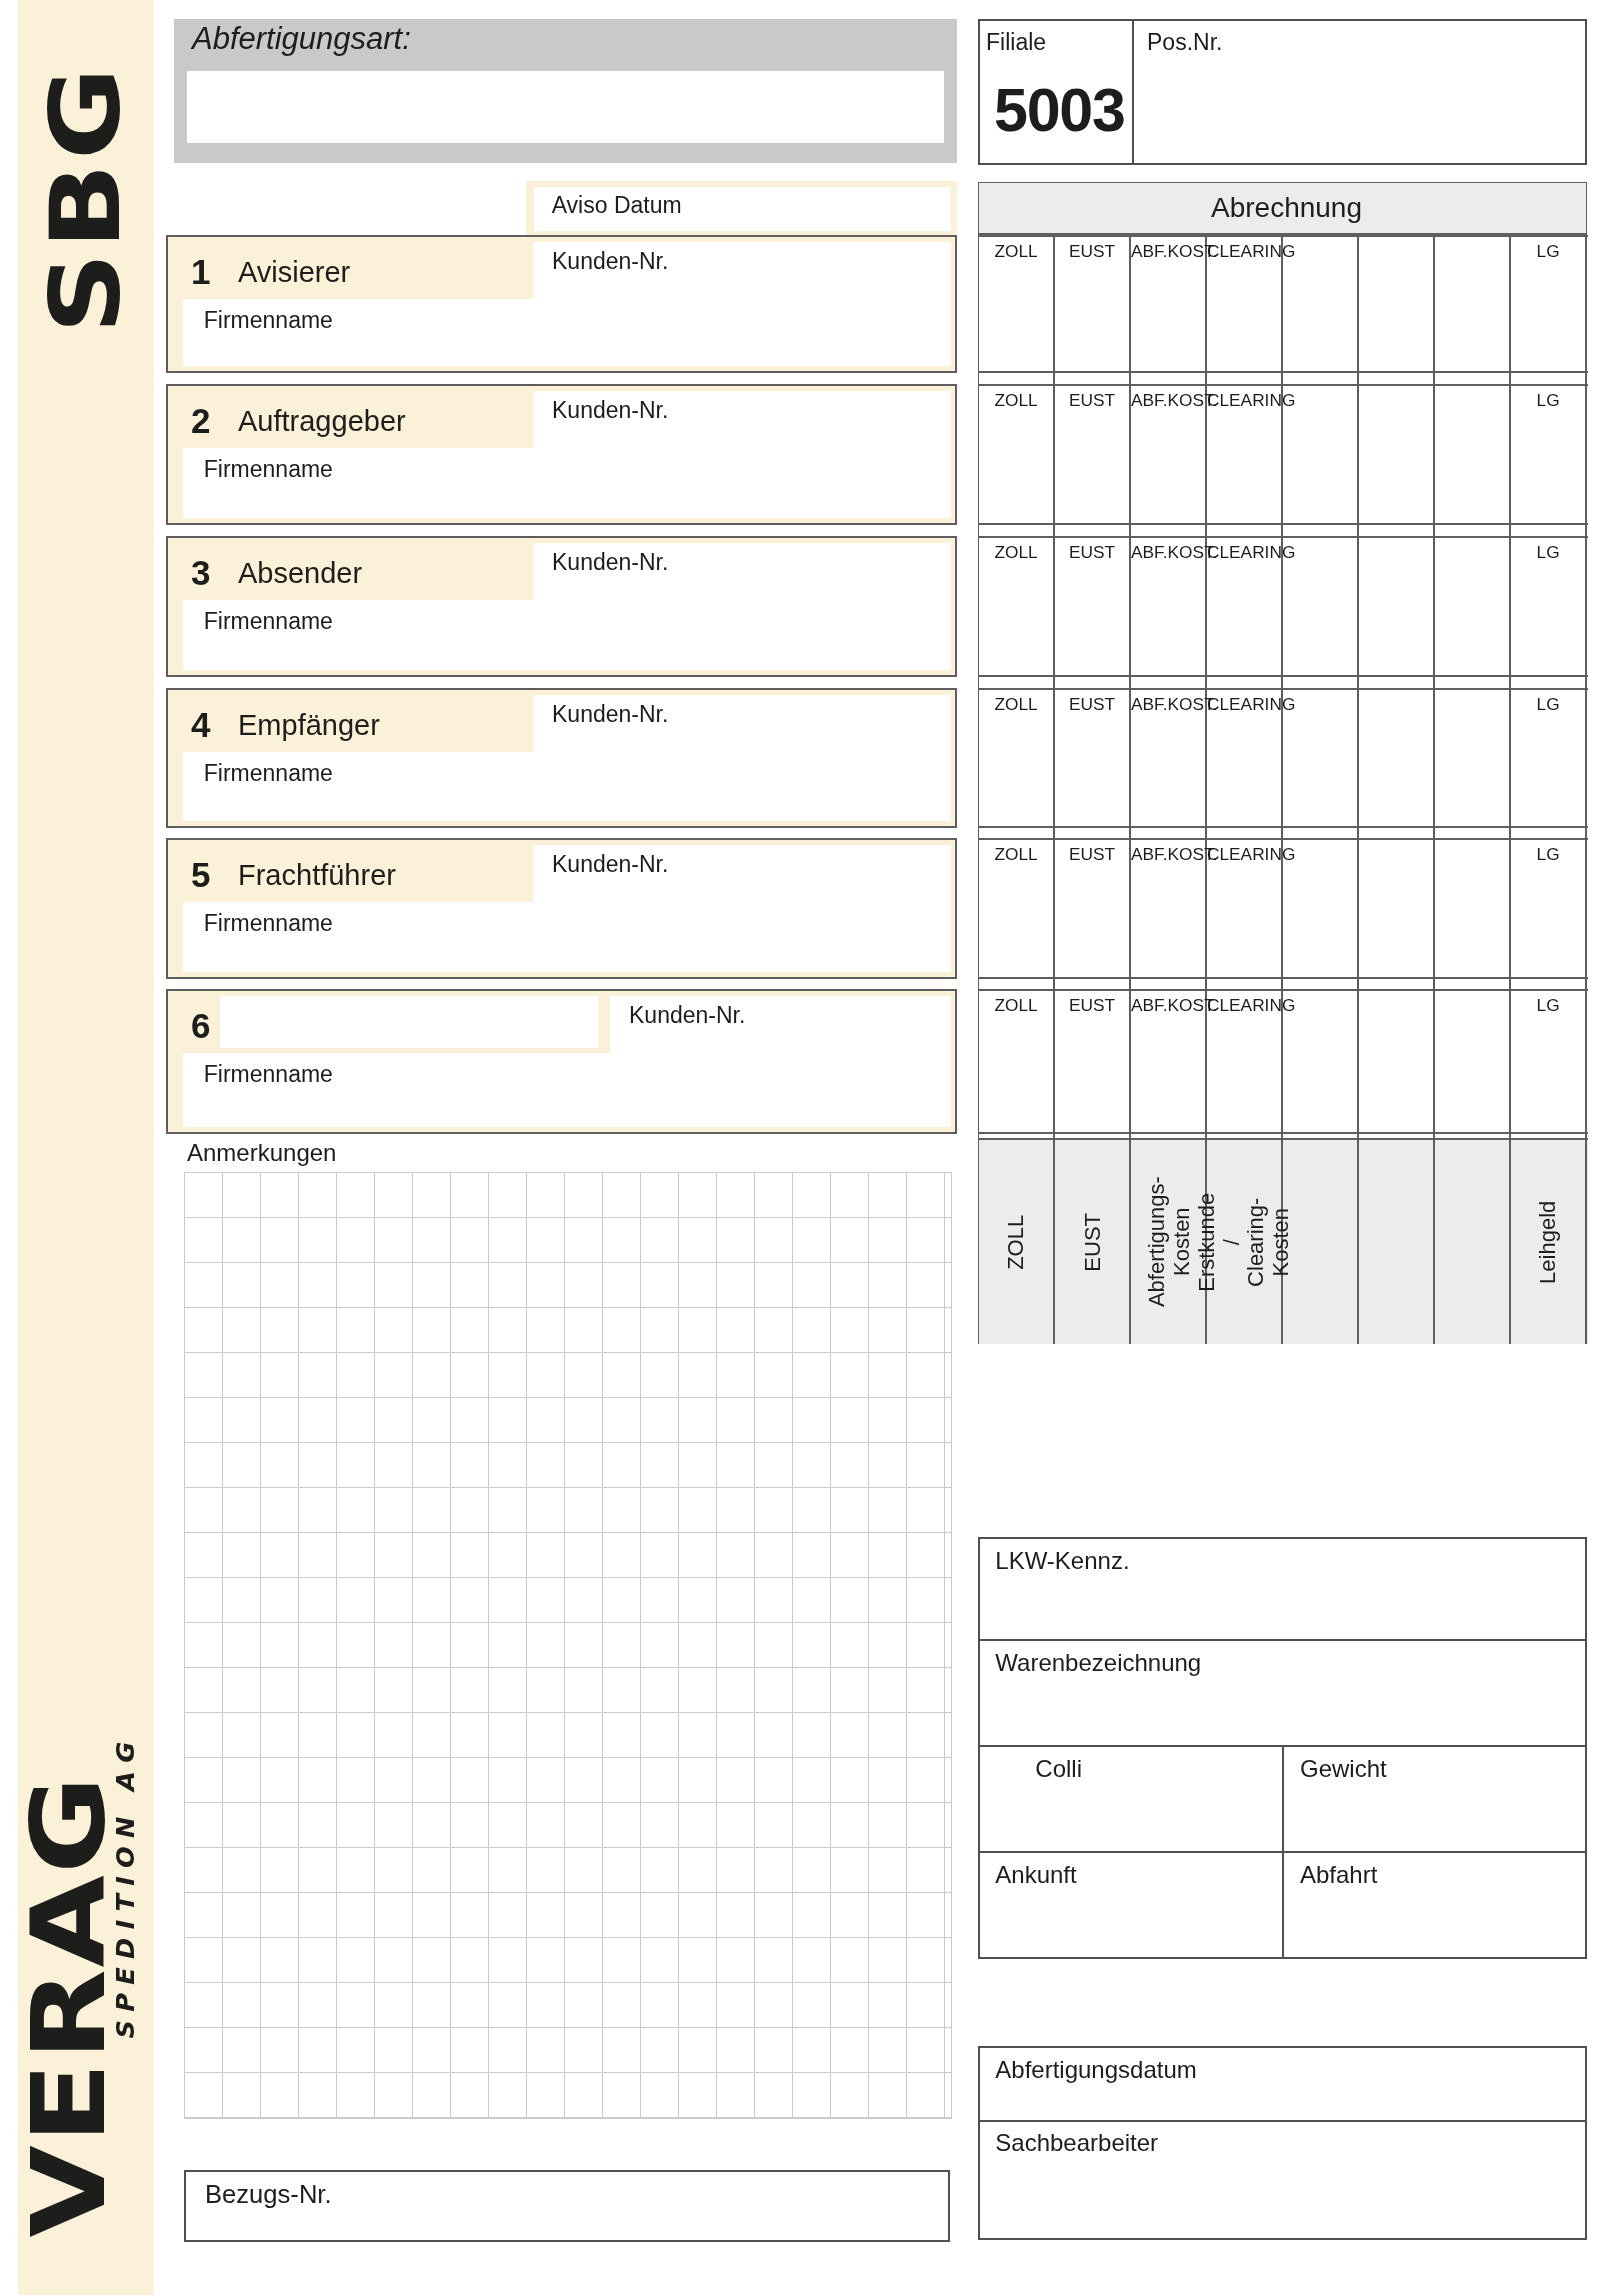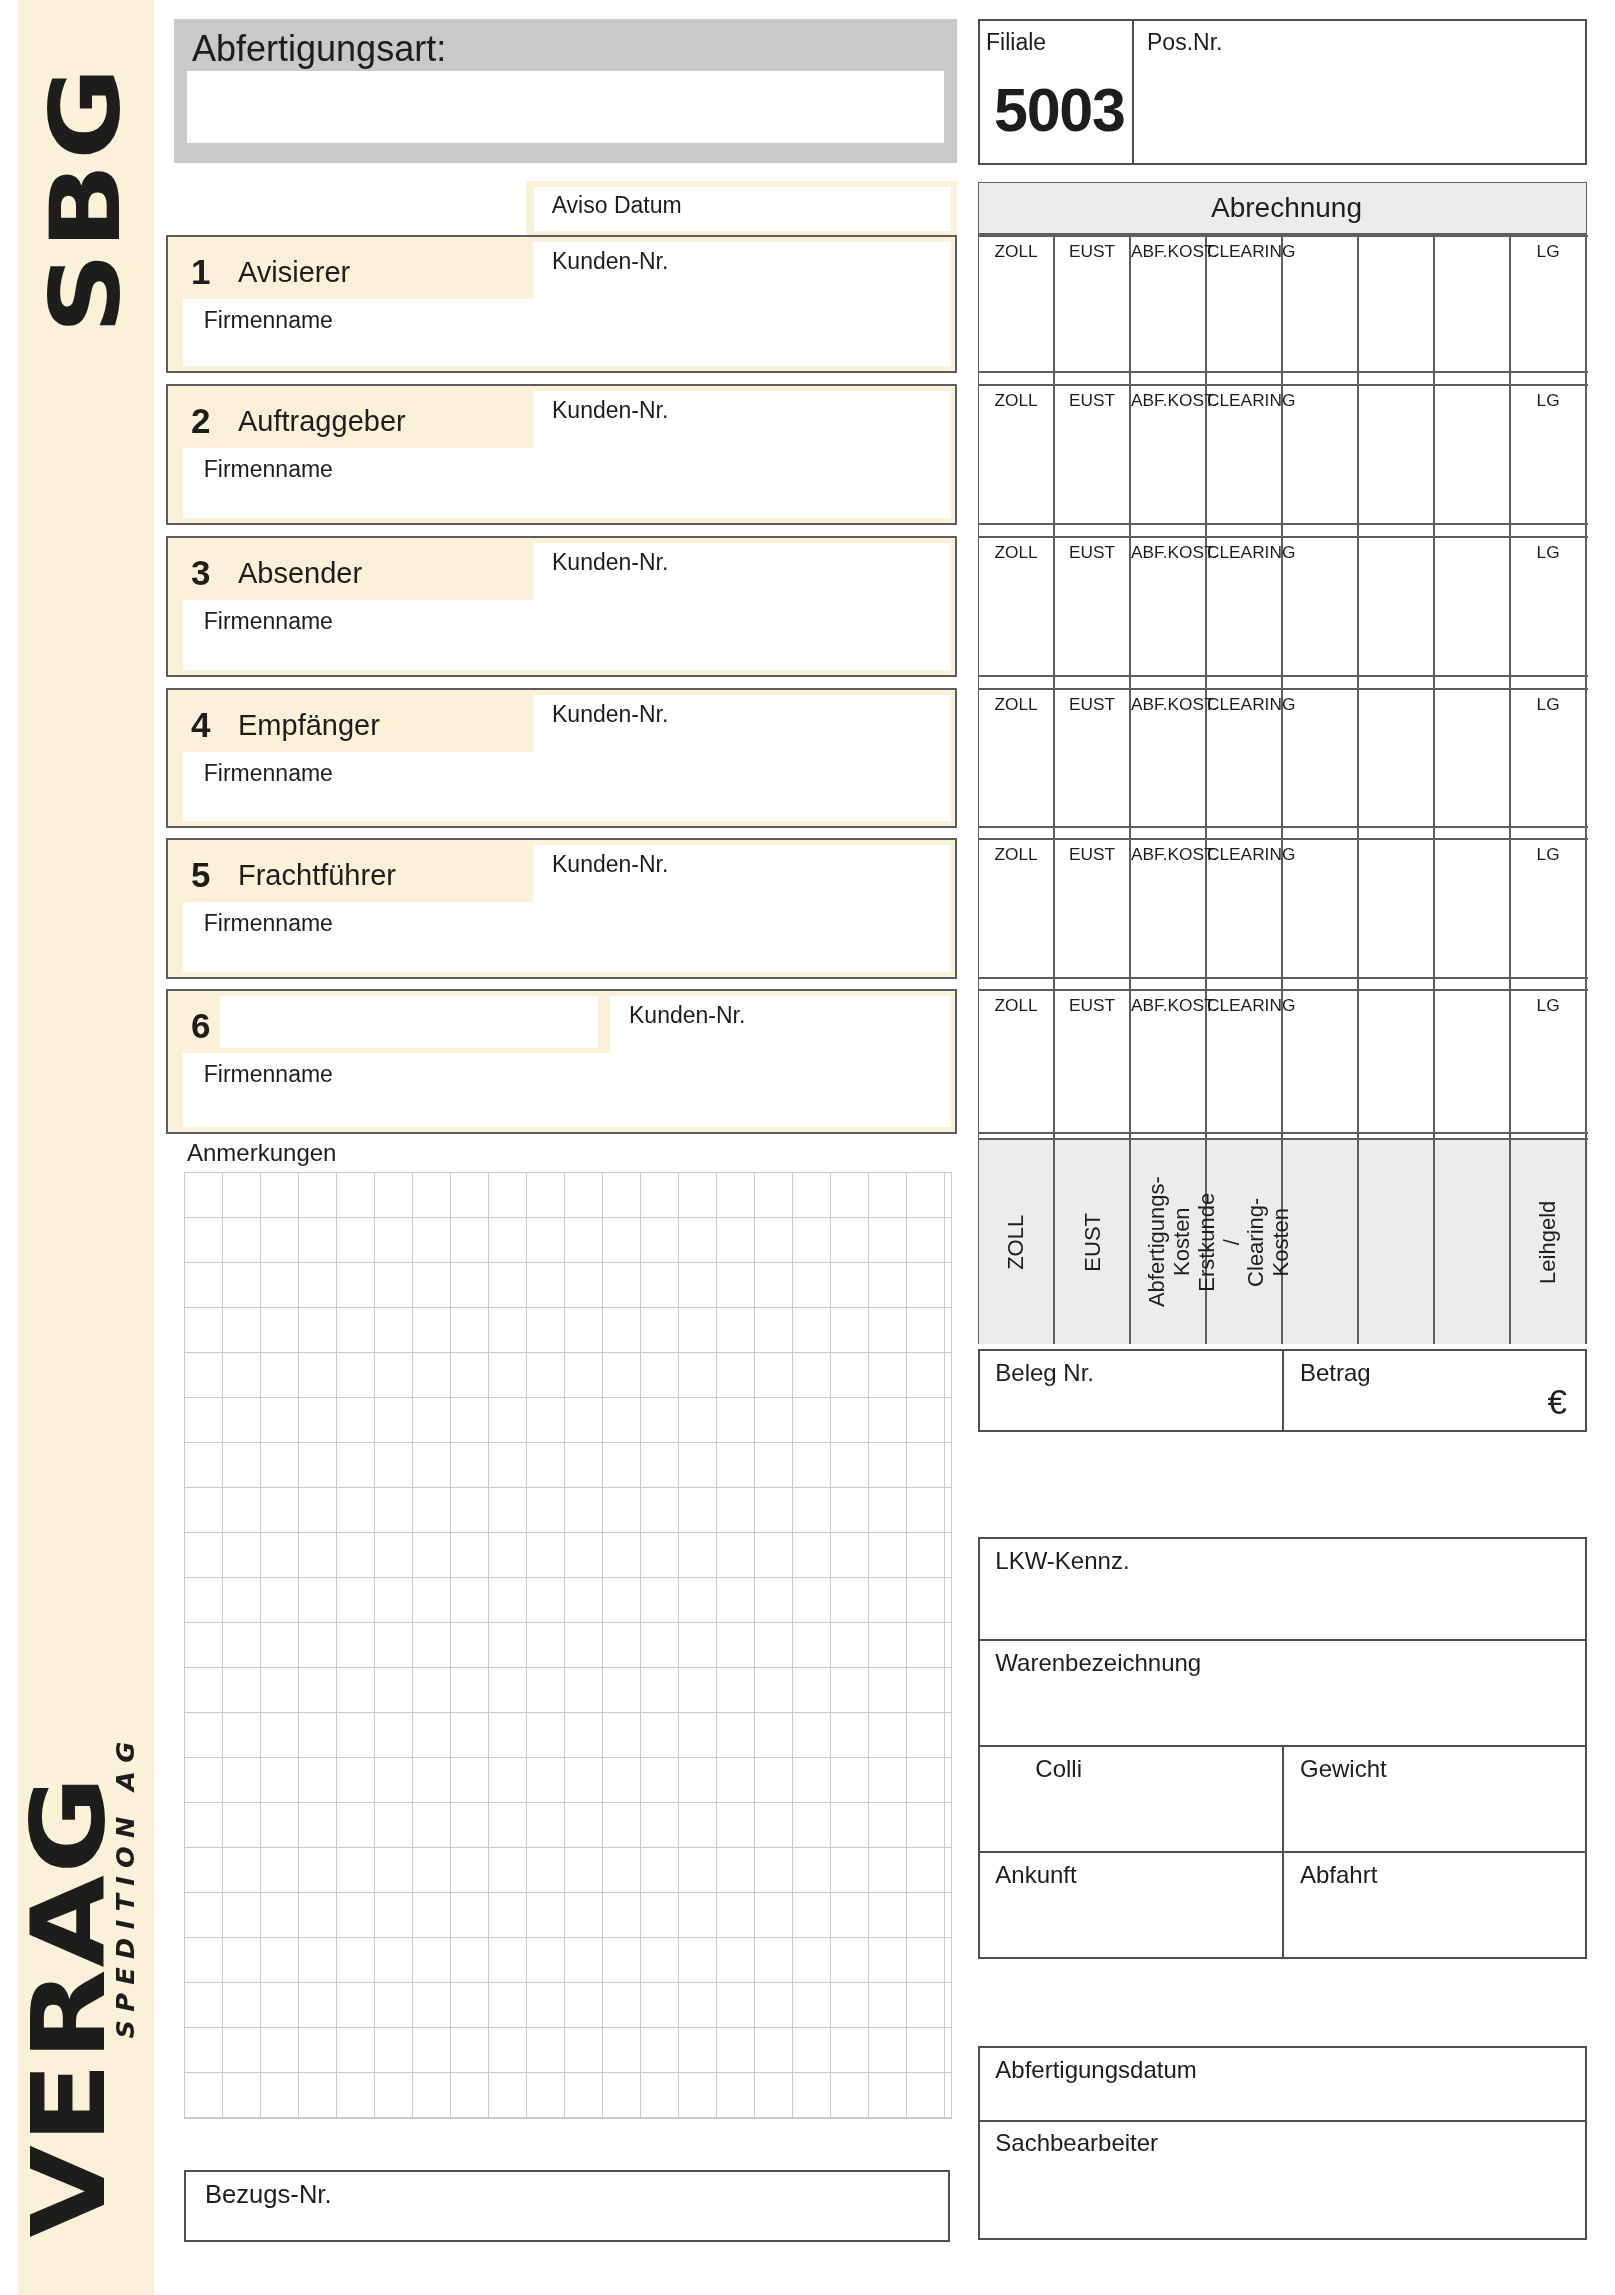--- a/index.html
+++ b/index.html
@@ -11,21 +11,21 @@
   
   #band{left:18px;top:0;width:136px;height:2295px;background:#fbf0d8;}
   .vwrap{display:flex;align-items:center;justify-content:center;overflow:visible;}
   .vtext{white-space:nowrap;transform:rotate(-90deg) scaleX(1.18);transform-origin:center;
          font-family:"DejaVu Sans",sans-serif;font-weight:bold;}
   #logo-top .vtext{font-size:96px;letter-spacing:2.6px;}
   #logo-verag .vtext{font-size:101px;letter-spacing:1.3px;}
   #logo-sped .vtext{font-size:25.6px;font-style:italic;letter-spacing:8.3px;transform:rotate(-90deg);}
   
   #abf-box{left:174px;top:19px;width:783px;height:144px;background:#c9c9c9;}
-  #abf-box .lbl{left:18px;top:9px;font-size:36px;}
+  #abf-box .lbl{left:18px;top:2px;font-size:31px;font-style:italic;}
   #abf-input{left:12.8px;top:52px;width:757px;height:72px;background:#fff;}
   
   .frame{border:2.6px solid #4f4f4f;background:#fff;box-sizing:border-box;}
   #filiale-box{left:978px;top:19px;width:609px;height:146px;}
   #filiale-box .divider{left:152px;top:0;bottom:0;width:1.9px;background:#4f4f4f;}
   .small-lbl{font-size:23px;}
   #filiale-value{left:14px;top:54px;font-size:61px;font-weight:bold;letter-spacing:-1.3px;}
   
   #aviso{left:526px;top:181px;width:431px;height:54px;background:#fbf0d8;}
   #aviso-input{left:7.7px;top:5.8px;right:6.4px;bottom:3.8px;background:#fff;}
@@ -360,28 +360,20 @@
           <div class="rot-cell" style="left: 456px;">
             <span></span>
           </div>
           <div class="rot-cell" style="left: 532px;">
             <span>Leihgeld</span>
           </div>
         </div>
       </div>
   </div>
 
-  <div class="abs frame" id="beleg-box">
-    <div class="abs small-lbl" style="left:15.3px;top:7.7px;font-size:24px;">Beleg Nr.</div>
-    <div class="abs" style="left:0;top:0;width:302px;bottom:0;"></div>
-    <div class="abs divider"></div>
-    <div class="abs small-lbl" style="left:320px;top:7.7px;font-size:24px;">Betrag</div>
-    <div class="abs" style="left:304px;top:0;right:0;bottom:0;"></div>
-    <div class="abs" id="euro">€</div>
-  </div>
 
   <div class="abs" id="anm-lbl">Anmerkungen</div>
   <div class="abs" id="grid"></div>
 
   <div class="abs frame" id="bezug-box">
     <div class="abs small-lbl">Bezugs-Nr.</div>
   </div>
 
   <div class="abs frame" id="lkw-box">
     <div class="abs cell-lbl" style="left:15.3px;top:7.7px;">LKW-Kennz.</div>

